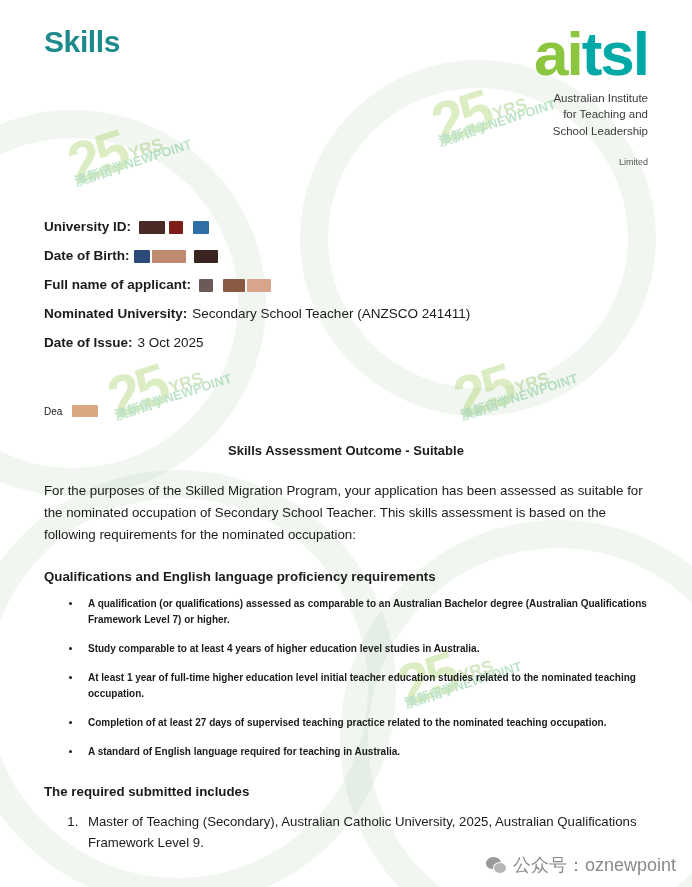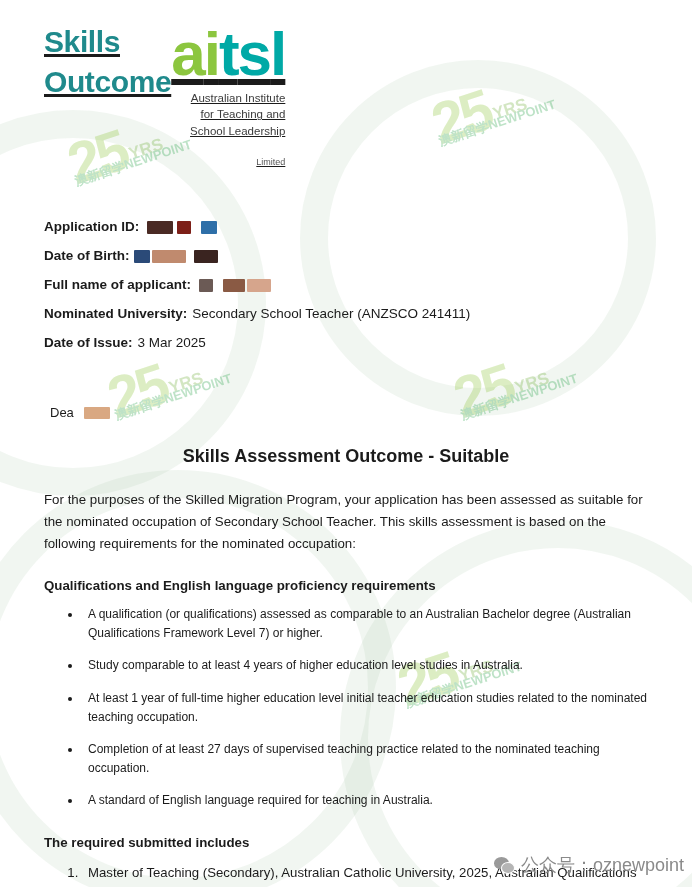--- a/index.html
+++ b/index.html
@@ -52,22 +52,22 @@
 
   
   .page {
     position: relative;
     z-index: 3;
     padding: 22px 44px 0 44px;
     box-sizing: border-box;
   }
   .head {
     display: flex;
+    justify-content: space-between;
     align-items: flex-start;
-    text-decoration: underline;
   }
   .title-block {
     font-size: 30px;
     font-weight: bold;
     color: #1f8a8c;
     line-height: 1.32;
     letter-spacing: -0.4px;
   }
   .title-block div { white-space: nowrap; }
 
@@ -127,66 +127,66 @@
     display: inline-block;
     height: 13px;
     vertical-align: middle;
     margin-left: 4px;
     border-radius: 1px;
   }
 
   
   .salutation {
     margin-top: 52px;
-    margin-left: 6px;
-    font-size: 13px;
+    font-size: 10px;
     display: flex;
     align-items: center;
   }
   .outcome-heading {
     margin-top: 26px;
     text-align: center;
-    font-size: 18px;
+    font-size: 13px;
     font-weight: bold;
   }
   .para {
     margin-top: 22px;
     font-size: 13.3px;
     line-height: 1.62;
   }
   .section-heading {
     margin-top: 24px;
     font-size: 13.3px;
     font-weight: bold;
   }
   ul.bullets {
     margin: 12px 0 0 0;
     padding-left: 38px;
-    font-size: 12px;
+    font-size: 10px;
     line-height: 1.6;
+    font-weight: bold;
   }
   ul.bullets li {
     margin-bottom: 13px;
     padding-left: 6px;
   }
   ol.evidence {
     margin: 12px 0 0 0;
     padding-left: 38px;
     font-size: 13.2px;
     line-height: 1.6;
   }
   ol.evidence li {
     margin-bottom: 10px;
     padding-left: 6px;
   }
 
   
   .wechat {
     position: absolute;
-    right: 8px;
+    right: 16px;
     bottom: 10px;
     z-index: 6;
     display: flex;
     align-items: center;
     font-size: 18px;
     color: #8a8a8a;
     font-family: "Liberation Sans", sans-serif;
   }
   .wechat-icon {
     width: 20px;
@@ -243,21 +243,20 @@
   <span class="big">25</span>
   <span class="yrs" style="margin-left:60px;margin-top:-30px;">YRS</span>
   <span class="sub">澳新留学NEWPOINT</span>
 </div>
 
 <div class="page">
 
   <div class="head">
     <div class="title-block">
       <div>Skills</div>
-      <div>Outcome</div>
     </div>
 
     <div class="logo-block">
       <div class="logo-word">
         <span class="logo-a">a</span>
           <span class="logo-i">i</span>
           <span class="logo-t">t</span>
           <span class="logo-s">s</span>
           <span class="logo-l">l</span>
       </div>
@@ -266,21 +265,21 @@
         <div>for Teaching and</div>
         <div>School Leadership</div>
         <span class="ltd">Limited</span>
       </div>
     </div>
   </div>
 
   <div class="fields">
 
     <div class="field-row">
-      <span class="field-label">Application ID:</span>
+      <span class="field-label">University ID:</span>
       <span class="redact" style="width:26px;background:#4a2a24;margin-left:8px;"></span>
       <span class="redact" style="width:14px;background:#7d1f18;"></span>
       <span class="redact" style="width:16px;background:#2e6fa8;margin-left:10px;"></span>
     </div>
 
     <div class="field-row">
       <span class="field-label">Date of Birth:</span>
       <span class="redact" style="width:16px;background:#2b4a78;margin-left:4px;"></span>
       <span class="redact" style="width:34px;background:#c08a6e;margin-left:2px;"></span>
       <span class="redact" style="width:24px;background:#3a2420;margin-left:8px;"></span>
@@ -293,21 +292,21 @@
       <span class="redact" style="width:24px;background:#d6a58c;margin-left:2px;"></span>
     </div>
 
     <div class="field-row">
       <span class="field-label">Nominated University:</span>
       <span class="field-value">Secondary School Teacher (ANZSCO 241411)</span>
     </div>
 
     <div class="field-row">
       <span class="field-label">Date of Issue:</span>
-      <span class="field-value">3 Mar 2025</span>
+      <span class="field-value">3 Oct 2025</span>
     </div>
 
   </div>
 
   <div class="salutation">
     <span>Dea</span>
     <span class="redact" style="width:26px;height:12px;background:#d9a882;margin-left:10px;"></span>
   </div>
 
   <div class="outcome-heading">Skills Assessment Outcome - Suitable</div>

